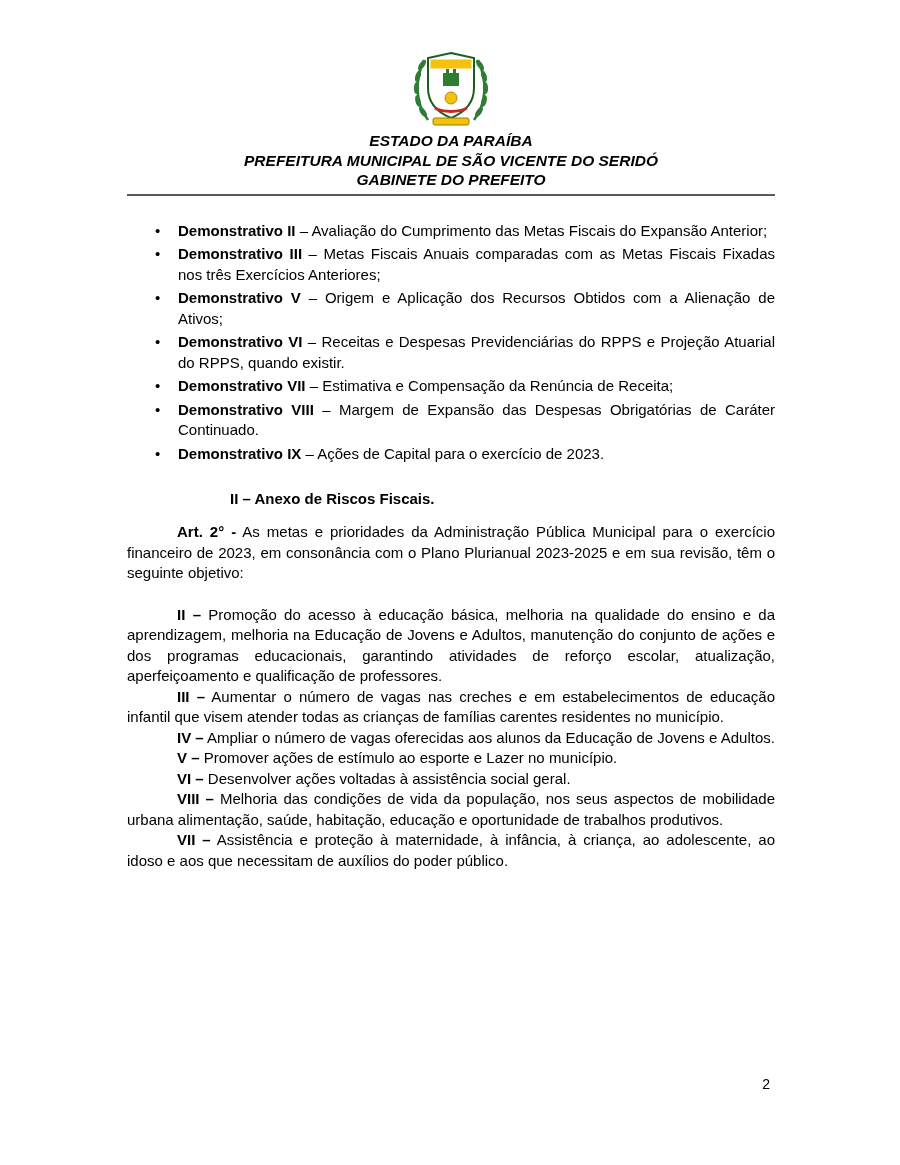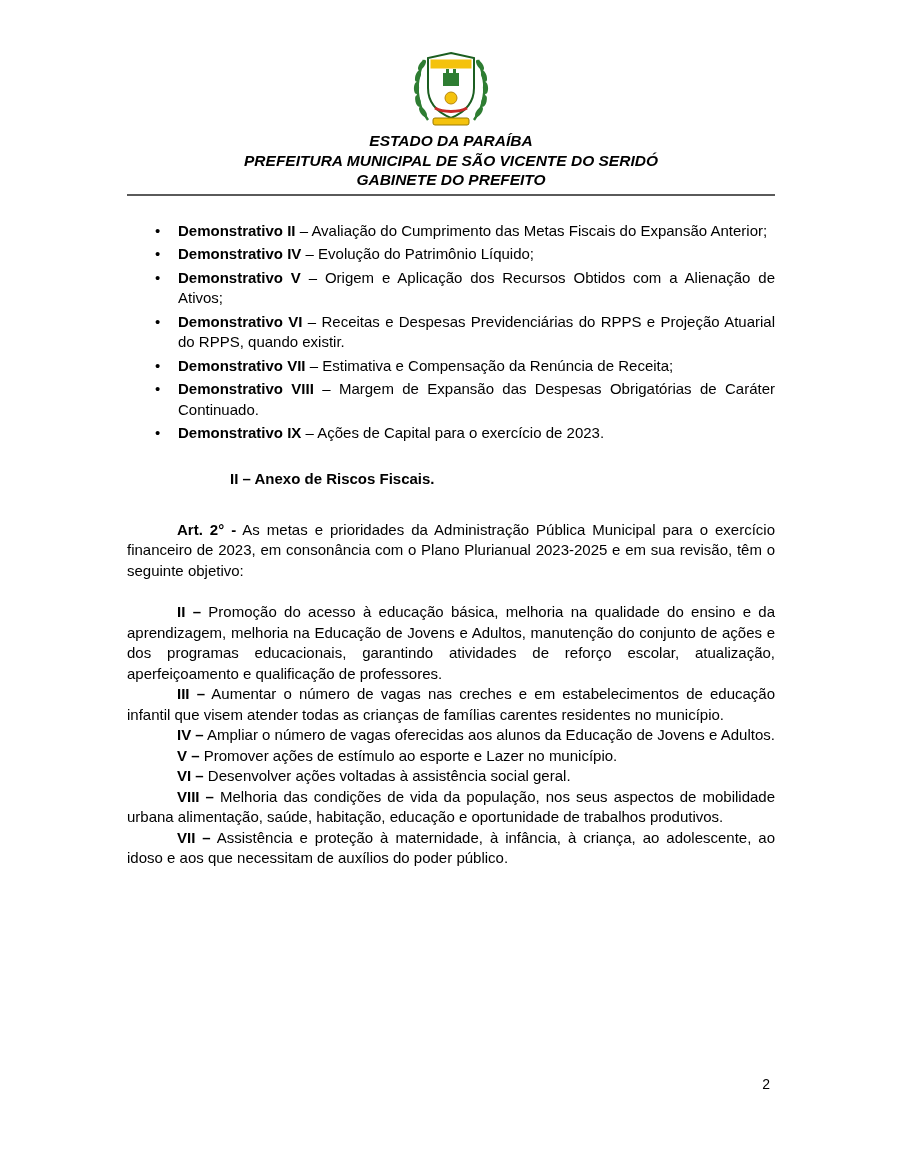--- a/index.html
+++ b/index.html
@@ -50,21 +50,21 @@
     font-weight: bold;
     margin: 24px 0 0 103px;
     line-height: 21px;
   }
   .body-para {
     margin: 0;
     text-indent: 50px;
     text-align: justify;
     line-height: 20.5px;
   }
-  .para-art2 { margin-top: 31px; margin-bottom: 21px; }
+  .para-art2 { margin-top: 13px; margin-bottom: 21px; }
   .page-number {
     position: absolute;
     right: 130px;
     top: 1076px;
     font-size: 14px;
   }
 </style>
 </head>
 <body>
 
@@ -105,21 +105,21 @@
 
   <div class="doc-header">
     <div>ESTADO DA PARAÍBA</div>
     <div>PREFEITURA MUNICIPAL DE SÃO VICENTE DO SERIDÓ</div>
     <div>GABINETE DO PREFEITO</div>
   </div>
   <hr class="header-rule">
 
   <ul class="demo-list">
     <li><b>Demonstrativo II</b> <span>– Avaliação do Cumprimento das Metas Fiscais do Expansão Anterior;</span></li>
-    <li><b>Demonstrativo IV</b> <span>– Evolução do Patrimônio Líquido;</span></li>
+    <li><b>Demonstrativo III</b> <span>– Metas Fiscais Anuais comparadas com as Metas Fiscais Fixadas nos três Exercícios Anteriores;</span></li>
     <li><b>Demonstrativo V</b> <span>– Origem e Aplicação dos Recursos Obtidos com a Alienação de Ativos;</span></li>
     <li><b>Demonstrativo VI</b> <span>– Receitas e Despesas Previdenciárias do RPPS e Projeção Atuarial do RPPS, quando existir.</span></li>
     <li><b>Demonstrativo VII</b> <span>– Estimativa e Compensação da Renúncia de Receita;</span></li>
     <li><b>Demonstrativo VIII</b> <span>– Margem de Expansão das Despesas Obrigatórias de Caráter Continuado.</span></li>
     <li><b>Demonstrativo IX</b> <span>– Ações de Capital para o exercício de 2023.</span></li>
   </ul>
 
   <div class="section-heading">II – Anexo de Riscos Fiscais.</div>
 
   <p class="body-para para-art2"><b>Art. 2° -</b> <span>As metas e prioridades da Administração Pública Municipal para o exercício financeiro de 2023, em consonância com o Plano Plurianual 2023-2025 e em sua revisão, têm o seguinte objetivo:</span></p>

